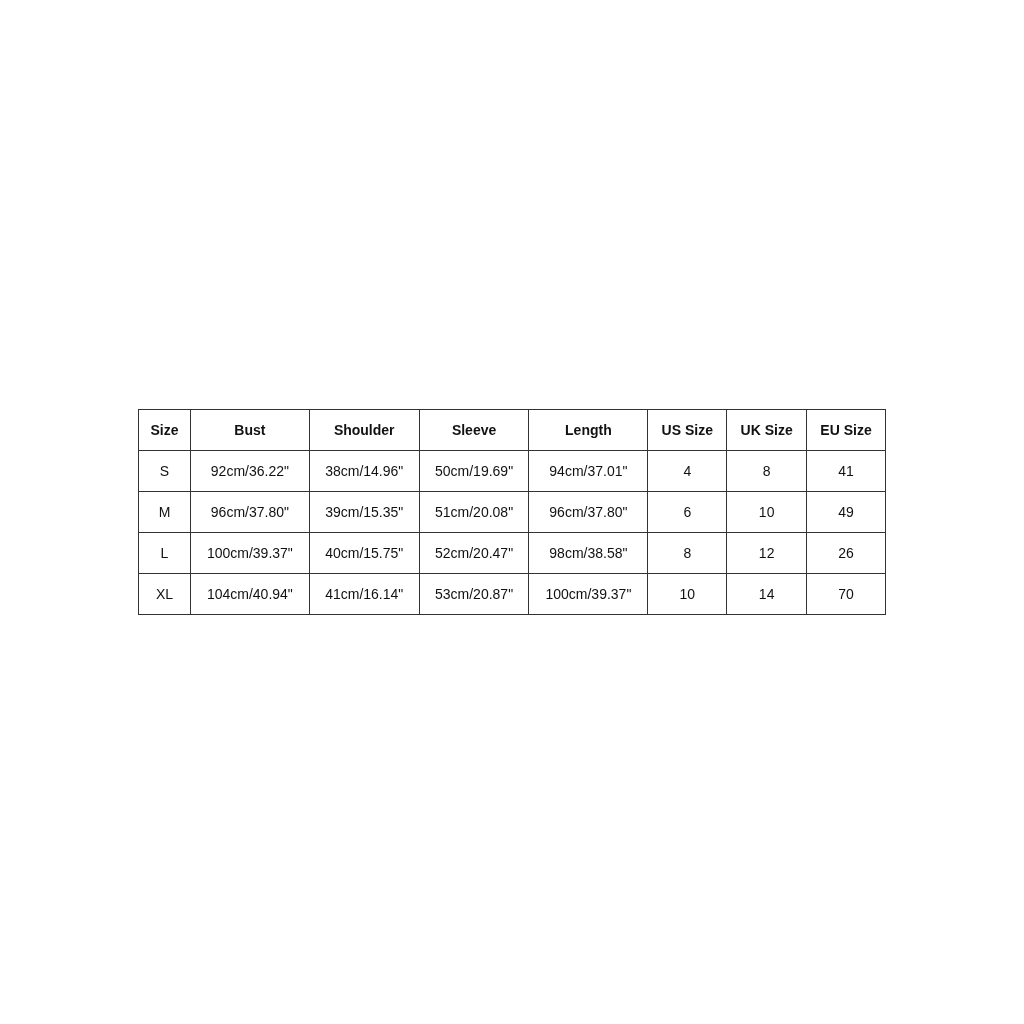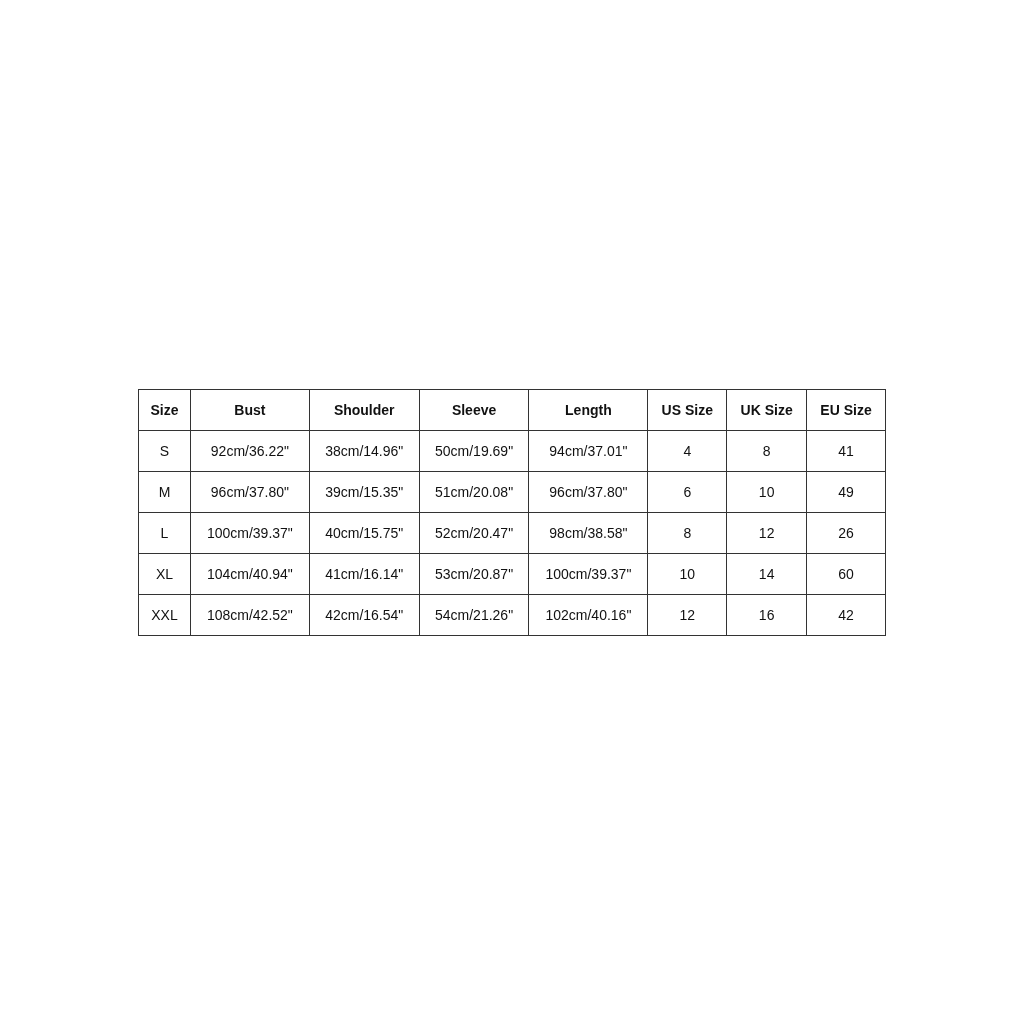--- a/index.html
+++ b/index.html
@@ -99,27 +99,17 @@
           <td>26</td>
         </tr>
         <tr>
           <td>XL</td>
           <td>104cm/40.94"</td>
           <td>41cm/16.14"</td>
           <td>53cm/20.87"</td>
           <td>100cm/39.37"</td>
           <td>10</td>
           <td>14</td>
-          <td>60</td>
-        </tr>
-        <tr>
-          <td>XXL</td>
-          <td>108cm/42.52"</td>
-          <td>42cm/16.54"</td>
-          <td>54cm/21.26"</td>
-          <td>102cm/40.16"</td>
-          <td>12</td>
-          <td>16</td>
-          <td>42</td>
+          <td>70</td>
         </tr>
       </tbody>
   </table>
 </div>
 
 </body></html>

